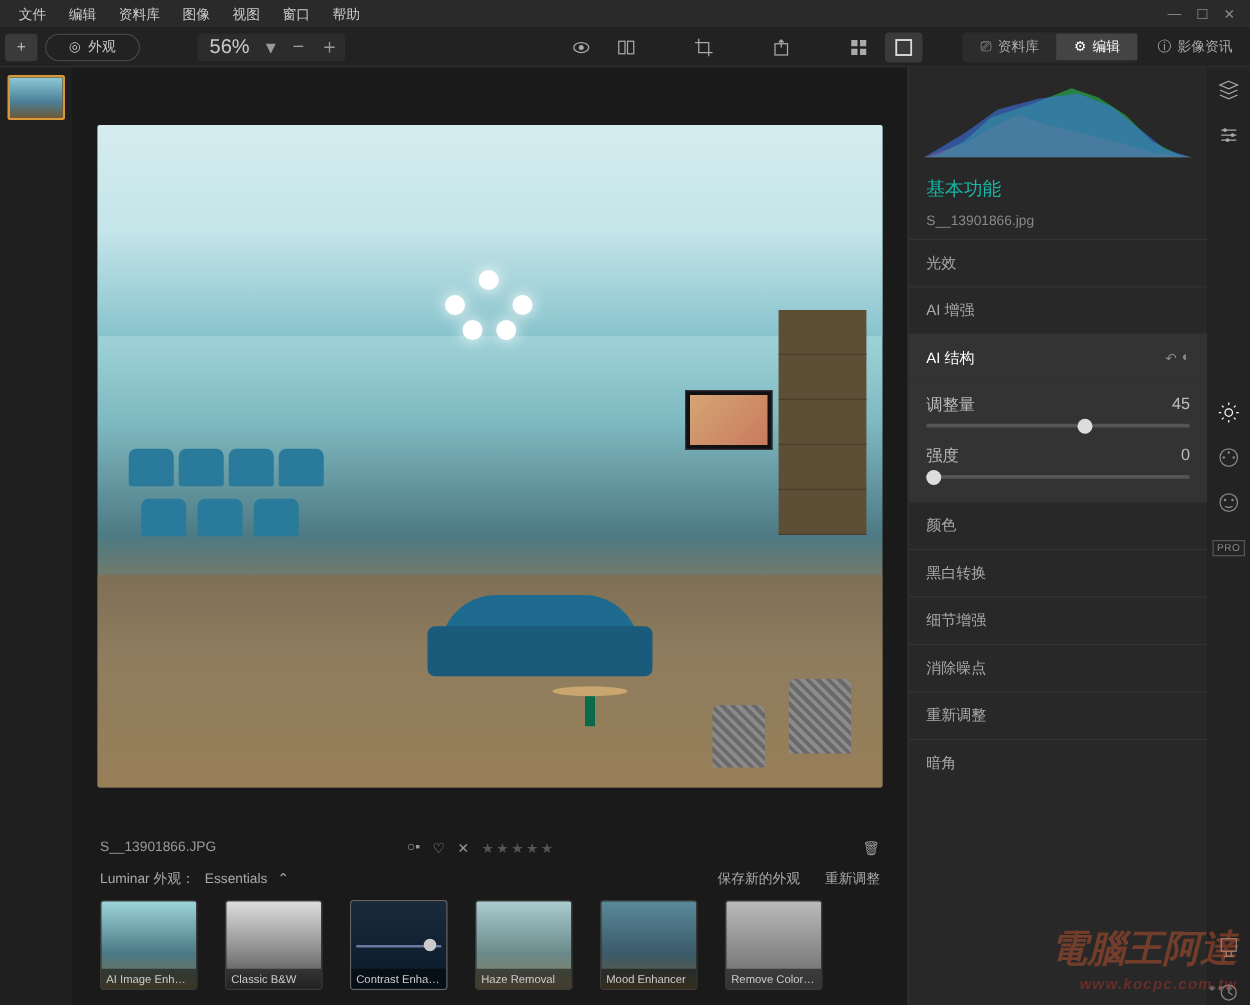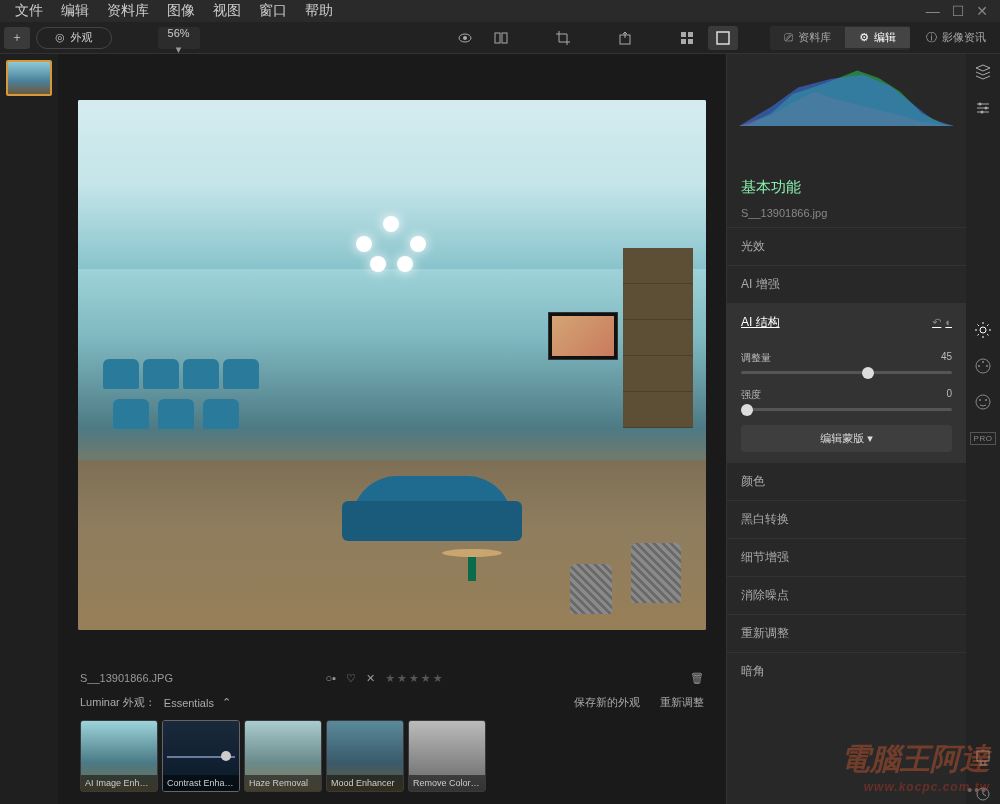--- a/index.html
+++ b/index.html
@@ -1,25 +1,25 @@
 <!DOCTYPE html>
 <html><head>
 <meta charset="utf-8">
 <style>
 * { margin: 0; padding: 0; box-sizing: border-box; font-family: "Microsoft YaHei", sans-serif; }
 body { width: 1000px; height: 804px; background: #1a1a1a; color: #ccc; font-size: 12px; overflow: hidden; position: relative; }
-.menubar { display: flex; align-items: center; height: 22px; padding: 0 6px; background: #2a2a2a; font-size: 14px; }
+.menubar { display: flex; align-items: center; height: 22px; padding: 0 6px; background: #2a2a2a; font-size: 11px; }
 .menubar .menu-item { padding: 2px 9px; color: #ccc; cursor: default; }
 .menubar .win-controls { margin-left: auto; display: flex; gap: 12px; color: #888; padding-right: 6px; }
 .toolbar { display: flex; align-items: center; height: 32px; background: #222; border-bottom: 1px solid #333; padding: 0 4px; gap: 6px; }
 .t-btn { width: 30px; height: 24px; display: flex; align-items: center; justify-content: center; border-radius: 3px; color: #aaa; }
 .t-btn.active { background: #3a3a3a; color: #fff; }
 .plus-btn { background: #3a3a3a; width: 26px; height: 22px; border-radius: 3px; display:flex;align-items:center;justify-content:center; }
 .look-btn { display:flex;align-items:center;gap:6px;padding:2px 18px;height:22px;border:1px solid #444;border-radius:12px;font-size:11px;}
-.zoom-g { display:flex;align-items:center;background:#2c2c2c;border-radius:3px;height:22px;padding:0 6px;gap:4px;font-size:11px;margin-left:40px;flex-direction:column;}
+.zoom-g { display:flex;align-items:center;background:#2c2c2c;border-radius:3px;height:22px;padding:0 6px;gap:4px;font-size:16px;margin-left:40px;}
 .zoom-g span{padding:0 4px;}
 .zoom-g .zbtn{width:18px;text-align:center;color:#999;}
 .toolbar .spacer { flex: 1; }
 .tab-g { display:flex;align-items:center;height:24px;background:#2c2c2c;border-radius:3px;overflow:hidden;}
 .tab-g .tab{padding:3px 14px;font-size:11px;color:#aaa;display:flex;align-items:center;gap:5px;}
 .tab-g .tab.sel{background:#444;color:#fff;}
 .info-btn{display:flex;align-items:center;gap:5px;padding:3px 10px;font-size:11px;color:#aaa;}
 .main { display:flex; height: calc(100% - 54px); }
 .filmstrip-left{width:58px;background:#1f1f1f;padding:6px;}
 .thumb{width:46px;height:36px;border:2px solid #d69838;border-radius:2px;overflow:hidden;}
@@ -43,44 +43,44 @@
 .ctable-stem{width:8px;height:24px;background:#0a6b4a;margin:0 auto;}
 .left-chairs{position:absolute;top:48%;left:4%;width:40%;height:30%;}
 .chair{position:absolute;width:36px;height:30px;background:#2a7a9c;border-radius:6px 6px 2px 2px;}
 .woven{position:absolute;bottom:5%;right:4%;width:50px;height:60px;background:repeating-linear-gradient(45deg,#8a8a8a 0,#8a8a8a 3px,#6a6a6a 3px,#6a6a6a 6px);border-radius:6px 6px 2px 2px;}
 .under-bar{display:flex;align-items:center;height:26px;padding:0 22px;font-size:11px;color:#999;}
 .under-bar .fname{flex:1;}
 .under-bar .ctrls{display:flex;align-items:center;gap:10px;}
 .under-bar .stars{color:#555;letter-spacing:2px;}
 .look-row{display:flex;align-items:center;padding:4px 22px;font-size:11px;color:#aaa;gap:8px;}
 .look-row .lr-r{margin-left:auto;display:flex;gap:20px;}
-.presets{display:flex;padding:6px 22px 12px 22px;gap:4px;}
+.presets{display:flex;padding:6px 22px 12px 22px;gap:22px;}
 .preset{width:78px;height:72px;border:1px solid #3a3a3a;border-radius:3px;position:relative;overflow:hidden;cursor:pointer;}
 .preset.sel{border-color:#666;}
 .preset-img{width:100%;height:100%;}
 .preset-label{position:absolute;bottom:0;left:0;right:0;padding:3px 4px;font-size:9px;background:rgba(0,0,0,0.5);white-space:nowrap;overflow:hidden;text-overflow:ellipsis;}
 .p-ai{background:linear-gradient(180deg,#9dd4da 0%,#4a7a85 60%,#7a6a4a 100%);}
 .p-bw{background:linear-gradient(180deg,#ddd 0%,#888 60%,#444 100%);}
 .p-con{background:linear-gradient(180deg,#1a2a3a 0%,#0a1a2a 100%);position:relative;}
 .p-con-slider{position:absolute;top:50%;left:5%;right:5%;height:2px;background:#6a7aa0;}
 .p-con-knob{position:absolute;top:50%;right:10%;width:10px;height:10px;background:#ccc;border-radius:50%;transform:translateY(-50%);}
 .p-haze{background:linear-gradient(180deg,#aaccd0 0%,#6a8a8a 60%,#8a7a5a 100%);}
 .p-mood{background:linear-gradient(180deg,#5a8a9a 0%,#3a5a6a 60%,#6a5a3a 100%);}
 .p-rc{background:linear-gradient(180deg,#bbb 0%,#888 60%,#666 100%);}
 .p-sky{background:linear-gradient(180deg,#7ab4c4 0%,#4a7a85 60%,#7a6a4a 100%);}
 .panel{width:240px;background:#282828;border-left:1px solid #333;display:flex;flex-direction:column;overflow-y:auto;}
 .panel::-webkit-scrollbar{width:0;}
 .histogram{height:80px;padding:8px 12px;position:relative;}
 .hist-svg{width:100%;height:100%;}
-.sec-title{padding:8px 14px;font-size:15px;color:#86efac;font-weight:500;margin-top:36px;}
+.sec-title{padding:8px 14px;font-size:15px;color:#14b8a6;font-weight:500;}
 .subtitle{padding:2px 14px 8px 14px;font-size:11px;color:#888;}
 .tool-item{padding:10px 14px;font-size:12px;color:#aaa;border-top:1px solid #333;display:flex;align-items:center;justify-content:space-between;}
-.tool-item.expanded{background:#333;color:#fff;text-decoration:underline;}
+.tool-item.expanded{background:#333;color:#fff;}
 .tool-body{background:#333;padding:4px 14px 10px 14px;}
-.param-row{display:flex;justify-content:space-between;font-size:10px;color:#bbb;padding:6px 0 2px 0;}
+.param-row{display:flex;justify-content:space-between;font-size:13px;color:#bbb;padding:6px 0 2px 0;}
 .slider-track{height:3px;background:#555;border-radius:2px;position:relative;margin:4px 0 8px 0;}
 .slider-knob{position:absolute;top:50%;transform:translate(-50%,-50%);width:12px;height:12px;background:#ddd;border-radius:50%;}
 .edit-mask-btn{width:100%;padding:6px;background:#3e3e3e;border:none;border-radius:4px;color:#ddd;font-size:11px;margin-top:6px;}
 .right-rail{width:34px;background:#232323;display:flex;flex-direction:column;align-items:center;padding-top:8px;gap:16px;}
 .rail-ico{width:20px;height:20px;color:#888;display:flex;align-items:center;justify-content:center;}
 .rail-ico.sel{color:#fff;}
 .pro-badge{font-size:8px;color:#888;border:1px solid #555;padding:1px 3px;letter-spacing:0.5px;}
 .watermark{position:absolute;bottom:10px;right:10px;font-size:30px;color:rgba(255,100,50,0.35);font-weight:bold;pointer-events:none;font-style:italic;}
 .watermark .sub{font-size:12px;color:rgba(220,60,40,0.35);letter-spacing:1px;display:block;text-align:right;}
 .dots{position:absolute;bottom:6px;right:12px;color:#666;font-size:14px;letter-spacing:2px;}
@@ -246,20 +246,24 @@
         <span>保存新的外观</span>
         <span>重新调整</span>
       </div>
     </div>
 
     <div class="presets">
       <div class="preset">
           <div class="preset-img p-ai"></div>
           <div class="preset-label">AI Image Enhan…</div>
         </div>
+      <div class="preset">
+          <div class="preset-img p-bw"></div>
+          <div class="preset-label">Classic B&amp;W</div>
+        </div>
       <div class="preset sel">
           <div class="preset-img p-con">
             <div class="p-con-slider"></div>
             <div class="p-con-knob"></div>
           </div>
           <div class="preset-label">Contrast Enhan…</div>
         </div>
       <div class="preset">
           <div class="preset-img p-haze"></div>
           <div class="preset-label">Haze Removal</div>
@@ -308,21 +312,20 @@
       <div class="slider-track">
           <div class="slider-knob" style="left:60%"></div>
         </div>
       <div class="param-row">
         <span>强度</span>
         <span>0</span>
       </div>
       <div class="slider-track">
           <div class="slider-knob" style="left:3%"></div>
         </div>
-      <button class="edit-mask-btn">编辑蒙版 ▾</button>
     </div>
 
     <div class="tool-item">
         <span>颜色</span>
       </div>
     <div class="tool-item">
         <span>黑白转换</span>
       </div>
     <div class="tool-item">
         <span>细节增强</span>

